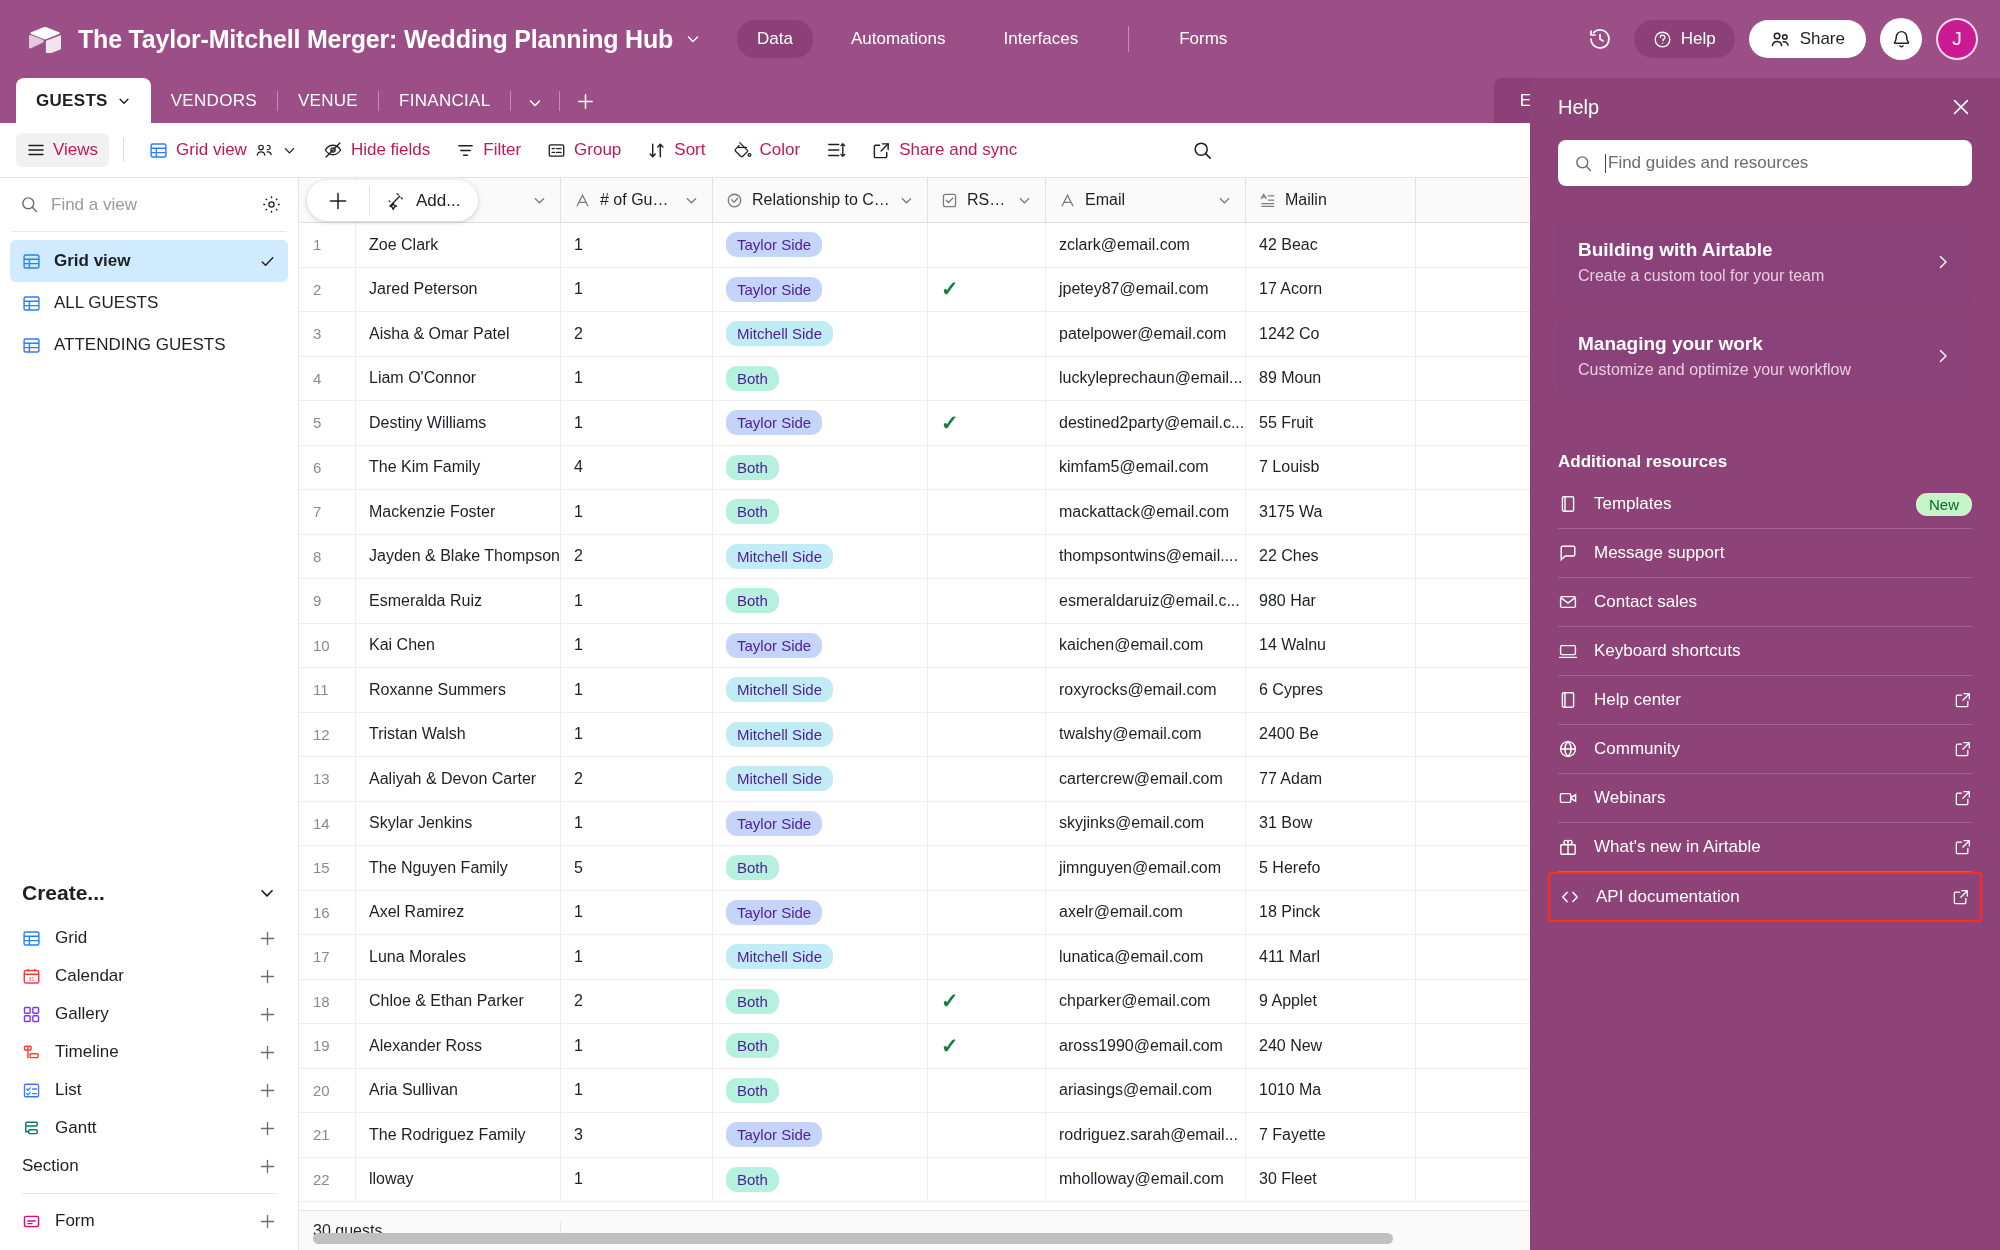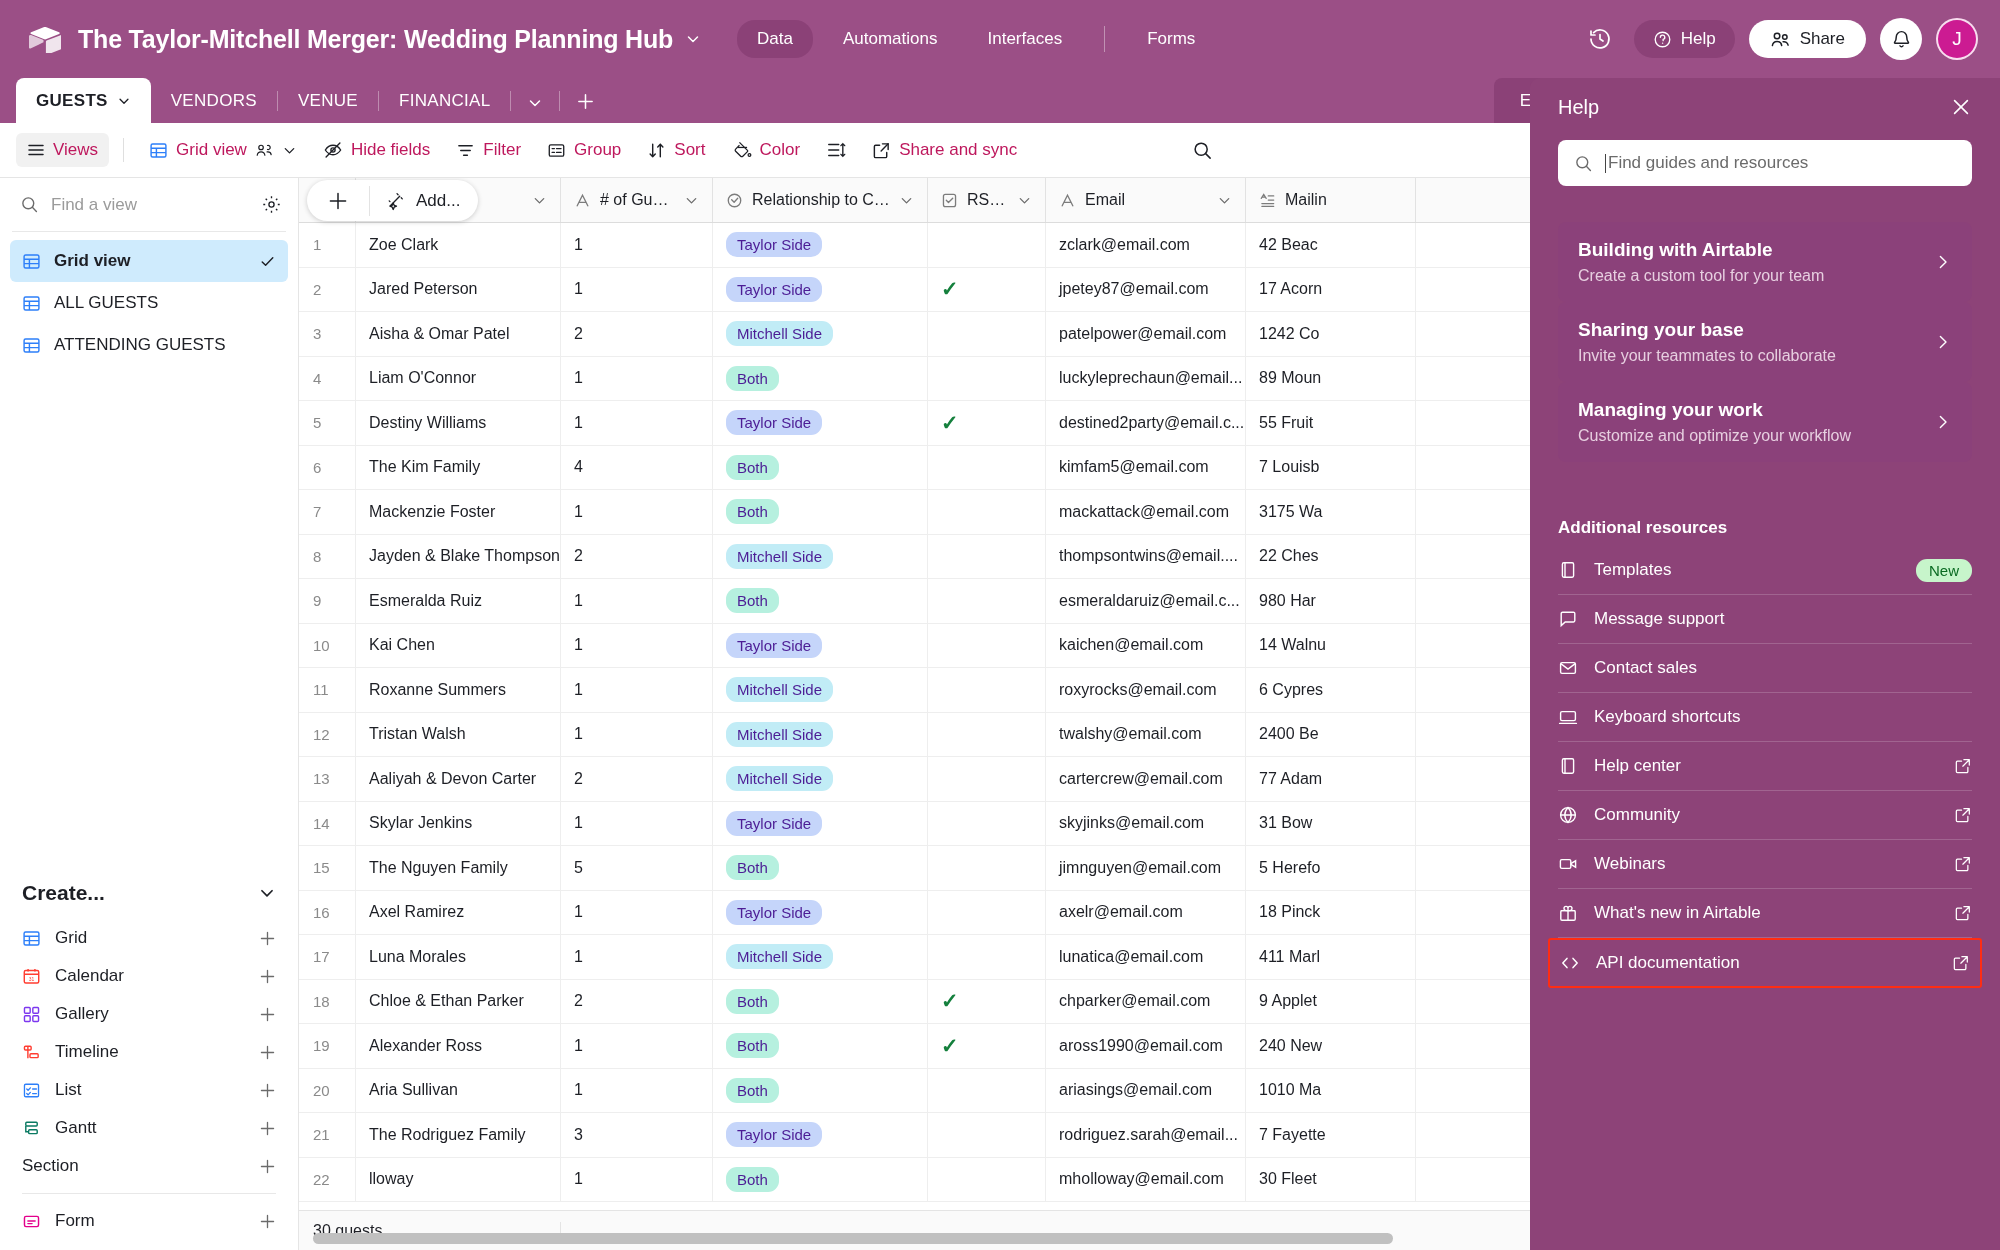--- a/index.html
+++ b/index.html
@@ -15,21 +15,21 @@
   .topbar {
     position: absolute; top: 0; left: 0; width: 2000px; height: 78px;
     display: flex; align-items: center; padding: 8px 22px;
   }
   .logo-wrap { width: 46px; height: 46px; display: flex; align-items: center; justify-content: center; margin-right: 10px; }
   .base-title {
     color: #ffffff; font-size: 25px; font-weight: bold; letter-spacing: -0.2px;
     white-space: nowrap;
   }
   .caret-down-sm { margin-left: 12px; display: inline-flex; align-items: center; }
-  .nav-pills { display: flex; align-items: center; margin-left: 36px; gap: 10px; }
+  .nav-pills { display: flex; align-items: center; margin-left: 36px; gap: 18px; }
   .nav-pill {
     color: #ffffff; font-size: 17px; padding: 9px 20px; border-radius: 18px;
     white-space: nowrap; cursor: pointer;
   }
   .nav-pill.active { background: #8b4177; }
   .nav-divider { width: 1px; height: 26px; background: rgba(255,255,255,0.38); margin: 0 12px; }
   .topbar-right { margin-left: auto; display: flex; align-items: center; gap: 14px; }
   .icon-btn { width: 40px; height: 40px; display: flex; align-items: center; justify-content: center; cursor: pointer; }
   .help-btn {
     display: flex; align-items: center; gap: 9px; background: #8b4177;
@@ -190,21 +190,21 @@
     background: #8d4378; border-radius: 10px 0 0 0; padding: 0 28px; overflow: hidden;
   }
   .hp-head { display: flex; align-items: center; height: 58px; }
   .hp-title { color: #fff; font-size: 20px; flex: 1; }
   .hp-search {
     background: #fff; border-radius: 8px; height: 46px; display: flex; align-items: center;
     gap: 12px; padding: 0 16px; margin-top: 4px;
   }
   .hp-search-text { font-size: 17px; color: #6b6b6b; display: flex; align-items: center; }
   .caret-bar { display:inline-block; width:1px; height:19px; background:#444; margin-right:2px; }
-  .hp-cards { margin-top: 36px; display: flex; flex-direction: column; }
+  .hp-cards { margin-top: 36px; display: flex; flex-direction: column; gap: 14px; }
   .hp-card {
     background: #8b417a; border-radius: 8px; padding: 17px 20px; display: flex; align-items: center; cursor: pointer;
   }
   .hp-card-txt { flex: 1; }
   .hp-card-title { color: #fff; font-size: 19px; font-weight: bold; margin-bottom: 6px; }
   .hp-card-sub { color: #e7cfe0; font-size: 16px; }
   .hp-sec-title { color: #fff; font-size: 17px; font-weight: bold; margin: 56px 0 8px 0; }
   .hp-row {
     display: flex; align-items: center; gap: 16px; height: 49px;
     border-bottom: 1px solid rgba(255,255,255,0.18); color: #fff; font-size: 17px; cursor: pointer;
@@ -1012,31 +1012,20 @@
           <div class="hp-card-sub">Create a custom tool for your team</div>
         </div>
         <span>
             <svg width="18" height="18" viewBox="0 0 18 18">
               <path d="M6.4 3.4 12 9l-5.6 5.6" stroke="#fff" stroke-width="1.4" fill="none" stroke-linecap="round" stroke-linejoin="round"></path>
             </svg>
           </span>
       </div>
       <div class="hp-card">
         <div class="hp-card-txt">
-          <div class="hp-card-title">Sharing your base</div>
-          <div class="hp-card-sub">Invite your teammates to collaborate</div>
-        </div>
-        <span>
-            <svg width="18" height="18" viewBox="0 0 18 18">
-              <path d="M6.4 3.4 12 9l-5.6 5.6" stroke="#fff" stroke-width="1.4" fill="none" stroke-linecap="round" stroke-linejoin="round"></path>
-            </svg>
-          </span>
-      </div>
-      <div class="hp-card">
-        <div class="hp-card-txt">
           <div class="hp-card-title">Managing your work</div>
           <div class="hp-card-sub">Customize and optimize your workflow</div>
         </div>
         <span>
             <svg width="18" height="18" viewBox="0 0 18 18">
               <path d="M6.4 3.4 12 9l-5.6 5.6" stroke="#fff" stroke-width="1.4" fill="none" stroke-linecap="round" stroke-linejoin="round"></path>
             </svg>
           </span>
       </div>
     </div>

